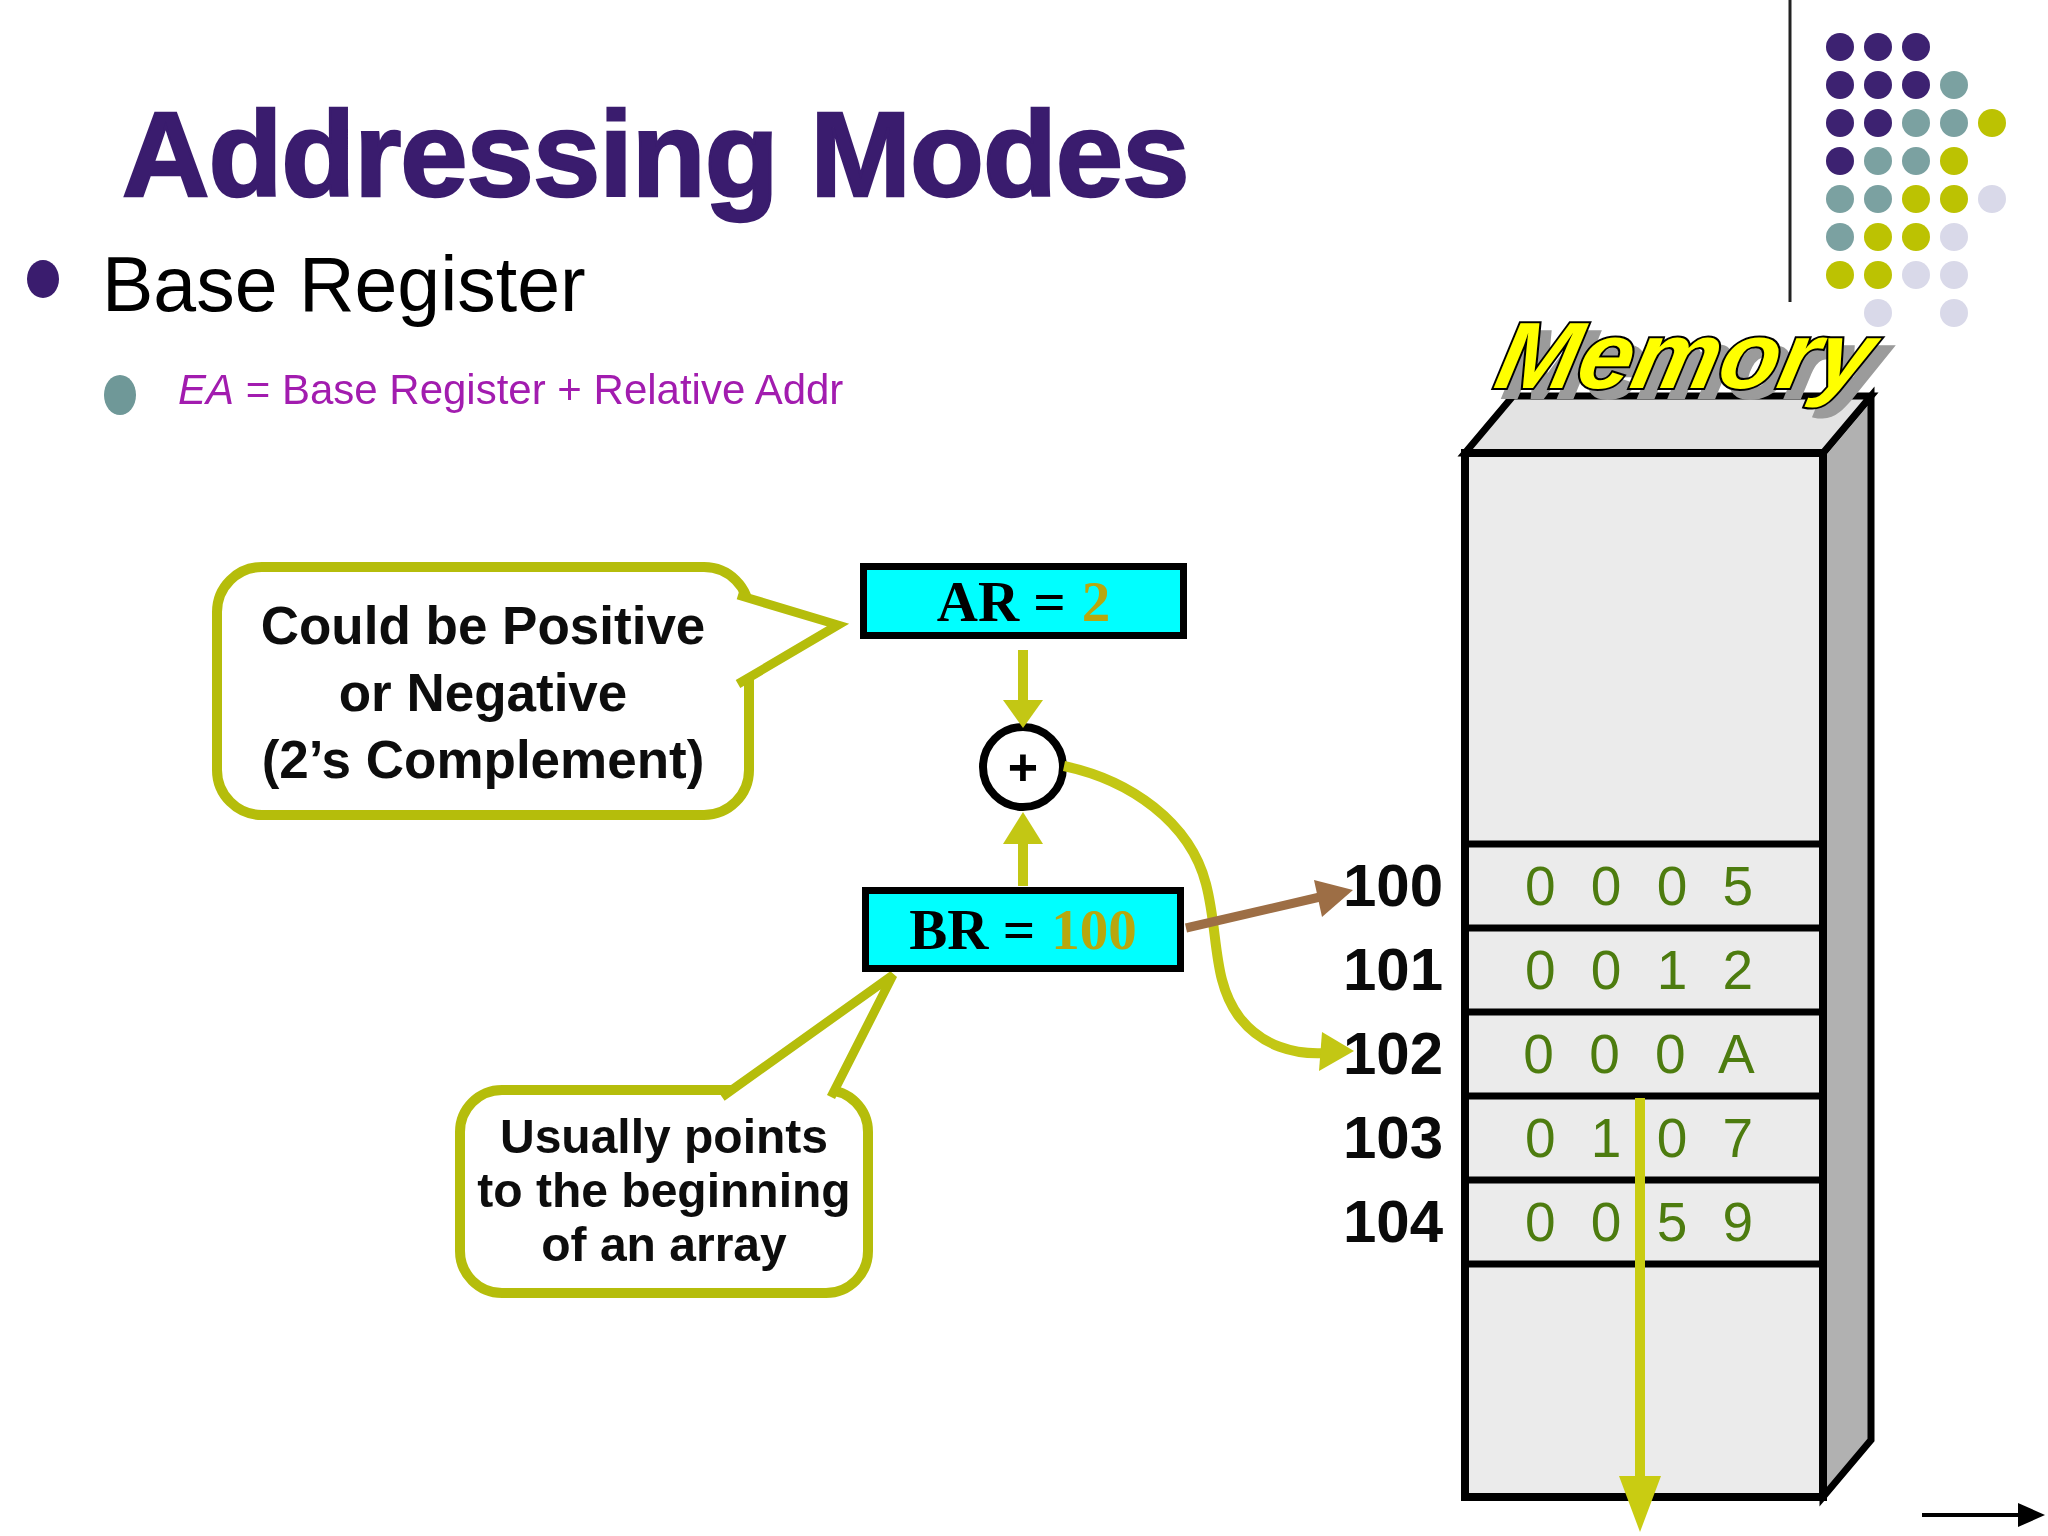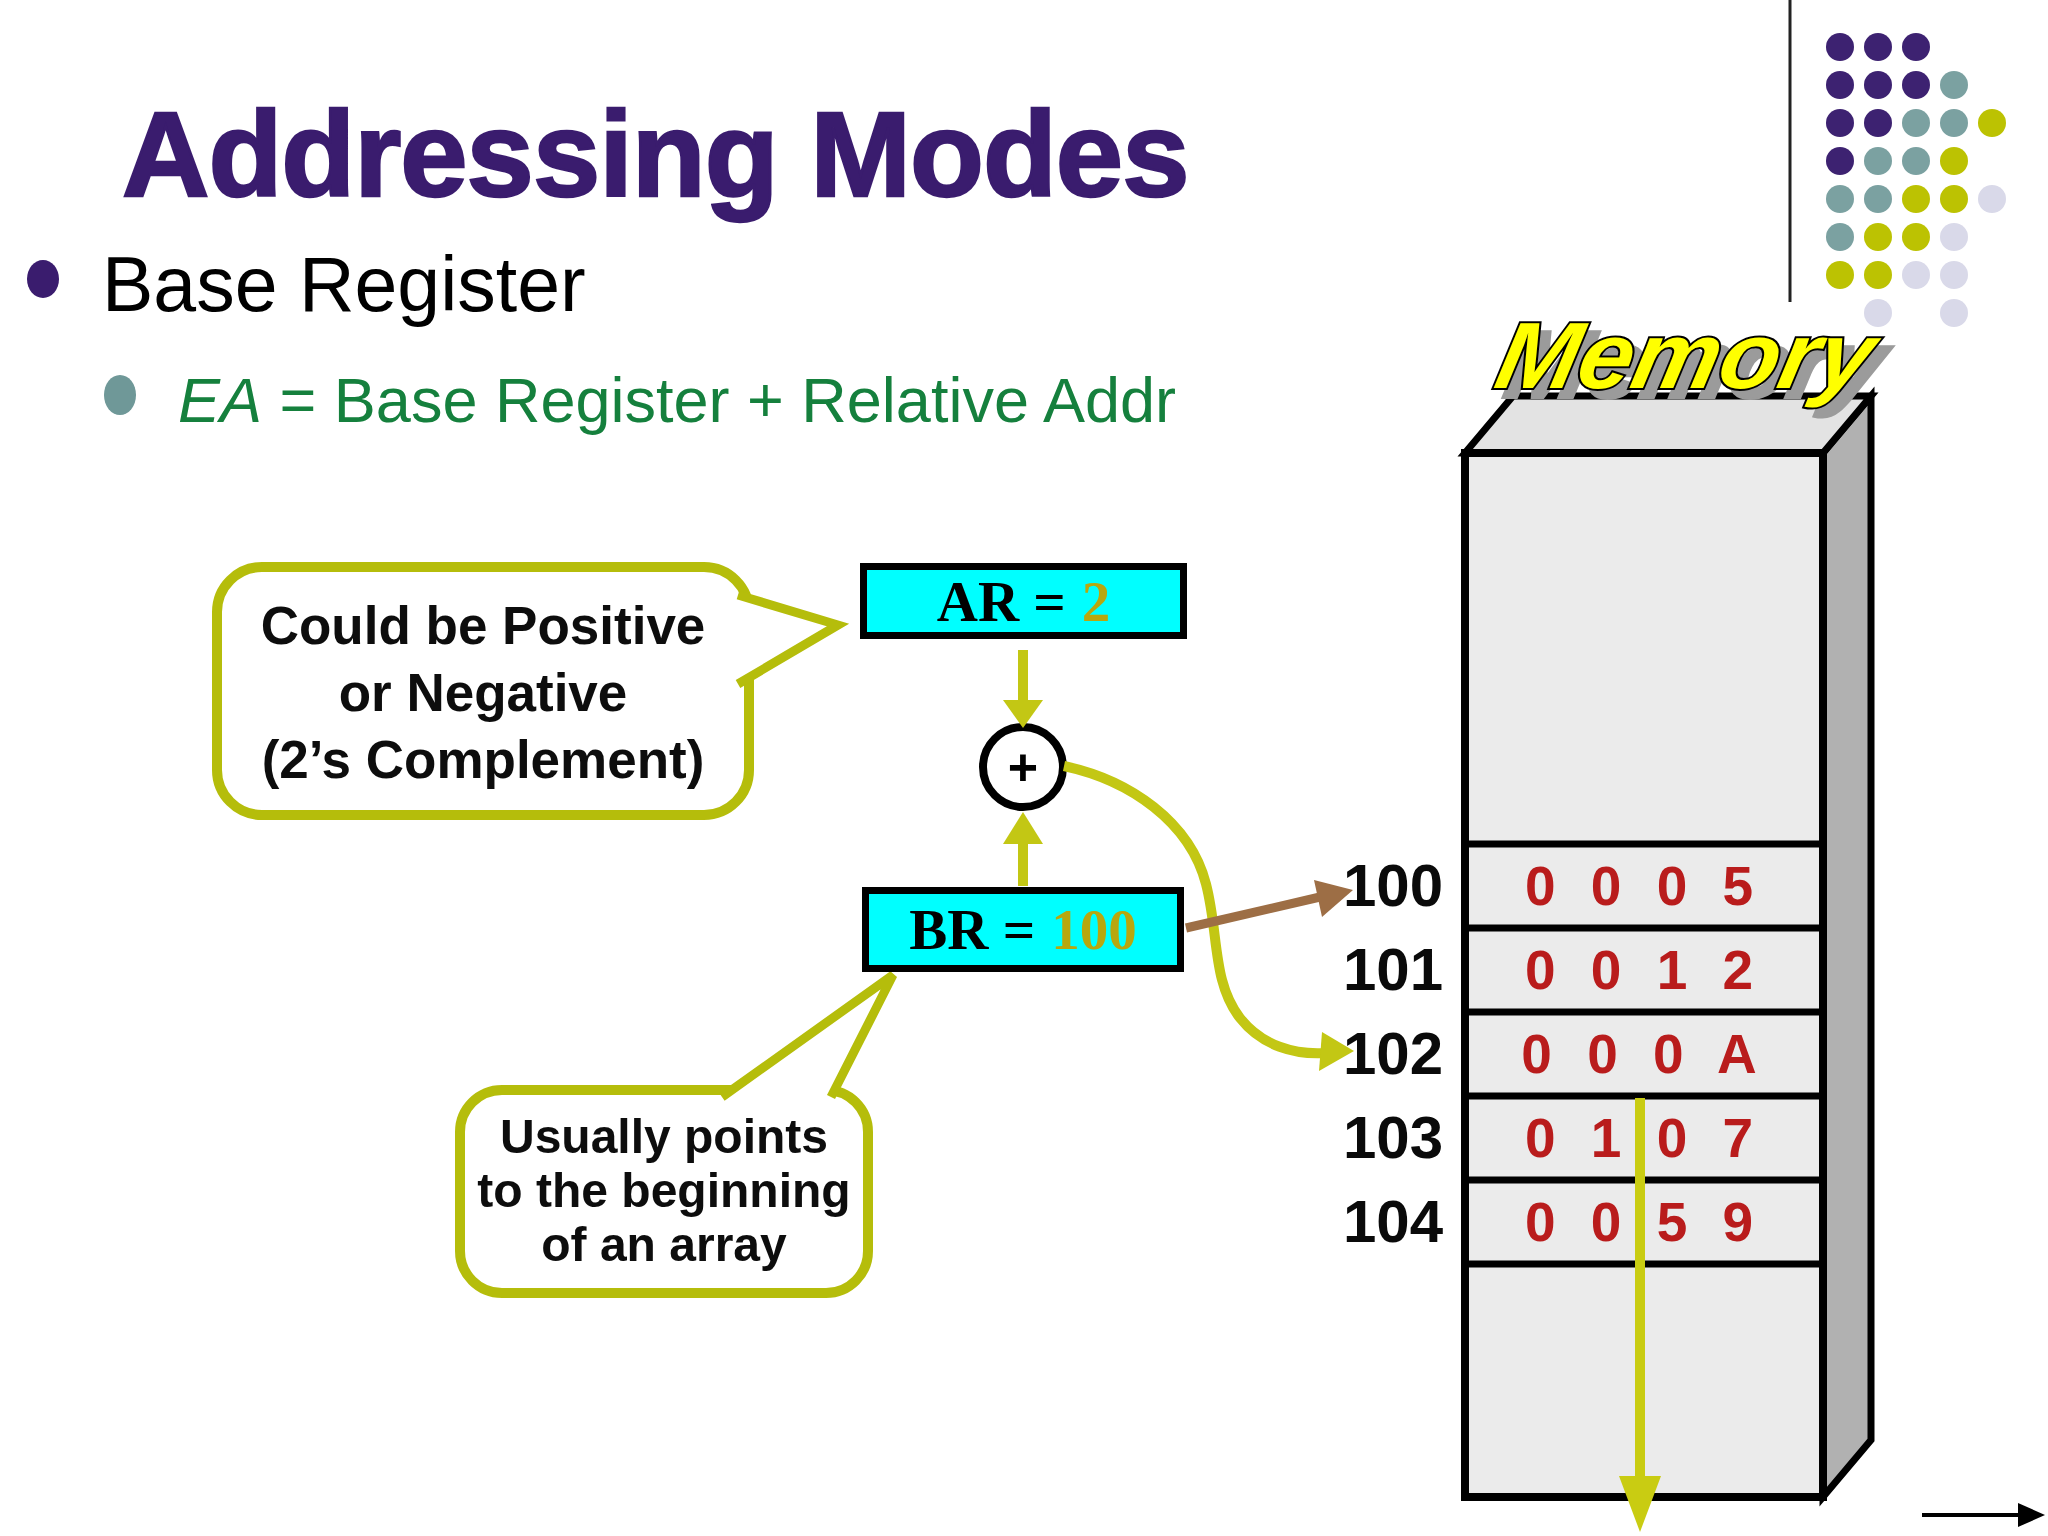--- a/index.html
+++ b/index.html
@@ -4,39 +4,39 @@
 <style>
   html,body{margin:0;padding:0;background:#ffffff;}
   .slide{position:relative;width:2048px;height:1536px;background:#ffffff;overflow:hidden;
          font-family:"Liberation Sans",sans-serif;}
   .layer{position:absolute;left:0;top:0;}
   .abs{position:absolute;line-height:1;white-space:nowrap;}
 
   .title{left:122px;top:58px;font-size:121px;font-weight:700;color:#3a1c6e;
          -webkit-text-stroke:2.5px #3a1c6e;letter-spacing:-1px;margin-top:36px;}
   .bullet1-text{left:102px;top:246px;font-size:77px;color:#000000;}
-  .sub-text{left:178px;top:369px;font-size:63px;color:#15803d;}
+  .sub-text{left:178px;top:369px;font-size:42px;color:#a21caf;}
   .sub-text .it{font-style:italic;}
 
   .callout-text{position:absolute;font-weight:700;color:#0d0d0d;text-align:center;}
   .c1{left:217px;top:592px;width:532px;font-size:53px;line-height:67px;}
   .c2{left:460px;top:1110px;width:408px;font-size:48px;line-height:54px;}
   .callout-text span{display:block;}
 
   .reg{position:absolute;display:flex;align-items:center;justify-content:center;
        background:#00ffff;border:7px solid #000;box-sizing:border-box;
        font-family:"Liberation Serif",serif;font-weight:700;font-size:57px;color:#000;}
   .reg-ar{left:860px;top:563px;width:327px;height:76px;}
   .reg-br{left:862px;top:887px;width:322px;height:85px;}
   .reg .gold{color:#b8a70e;margin-left:0.28em;}
 
   .addr{position:absolute;left:1263px;width:180px;text-align:right;
         font-size:60px;font-weight:700;color:#0a0a0a;line-height:1;}
   .val{position:absolute;left:1465px;width:358px;text-align:center;
-       font-size:55px;font-weight:700;color:#b91c1c;letter-spacing:10px;line-height:1;}
+       font-size:55px;font-weight:400;color:#4d7c0f;letter-spacing:10px;line-height:1;}
 </style>
 </head>
 <body>
 
 <div class="slide">
 
   <svg class="layer" width="2048" height="1536" viewBox="0 0 2048 1536">
 
     <g id="dots">
         <circle cx="1840" cy="47" r="14" fill="#3d2271"></circle>

